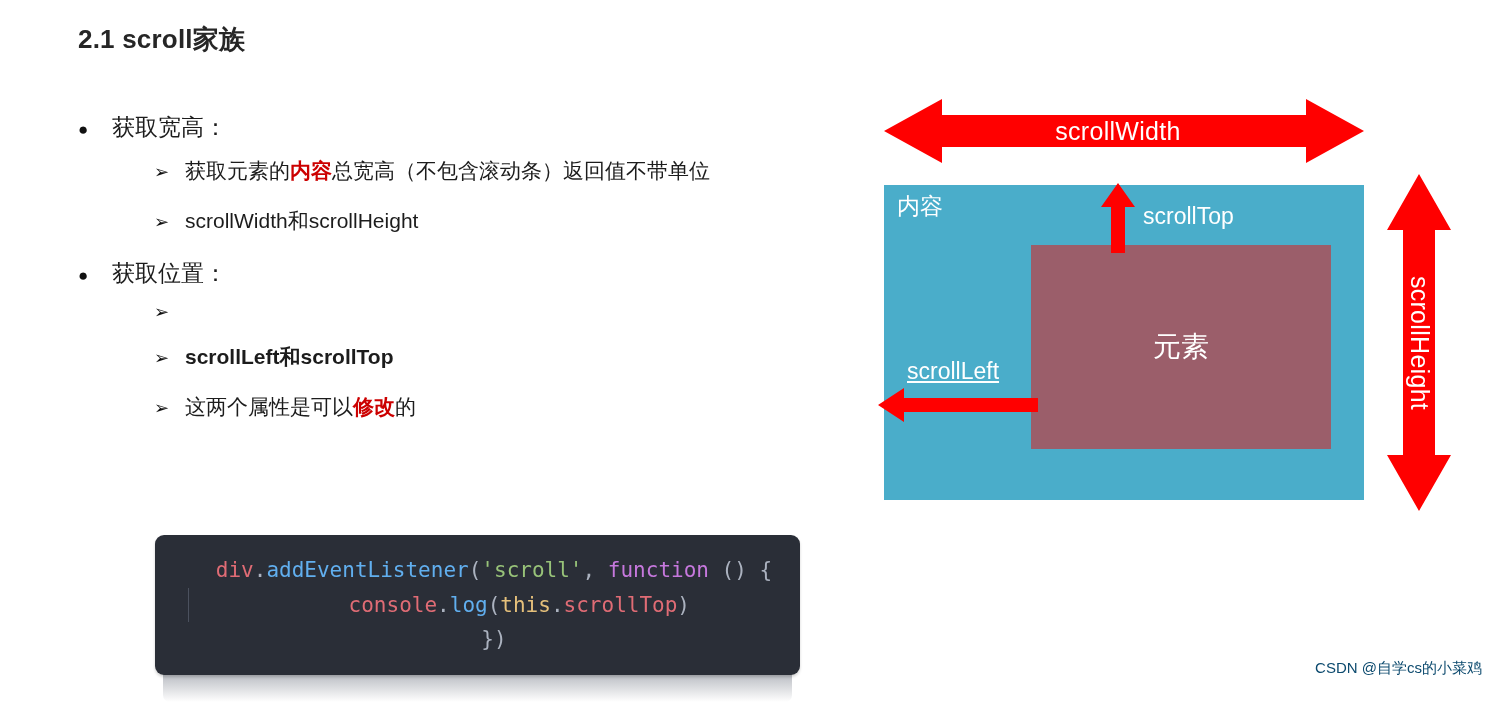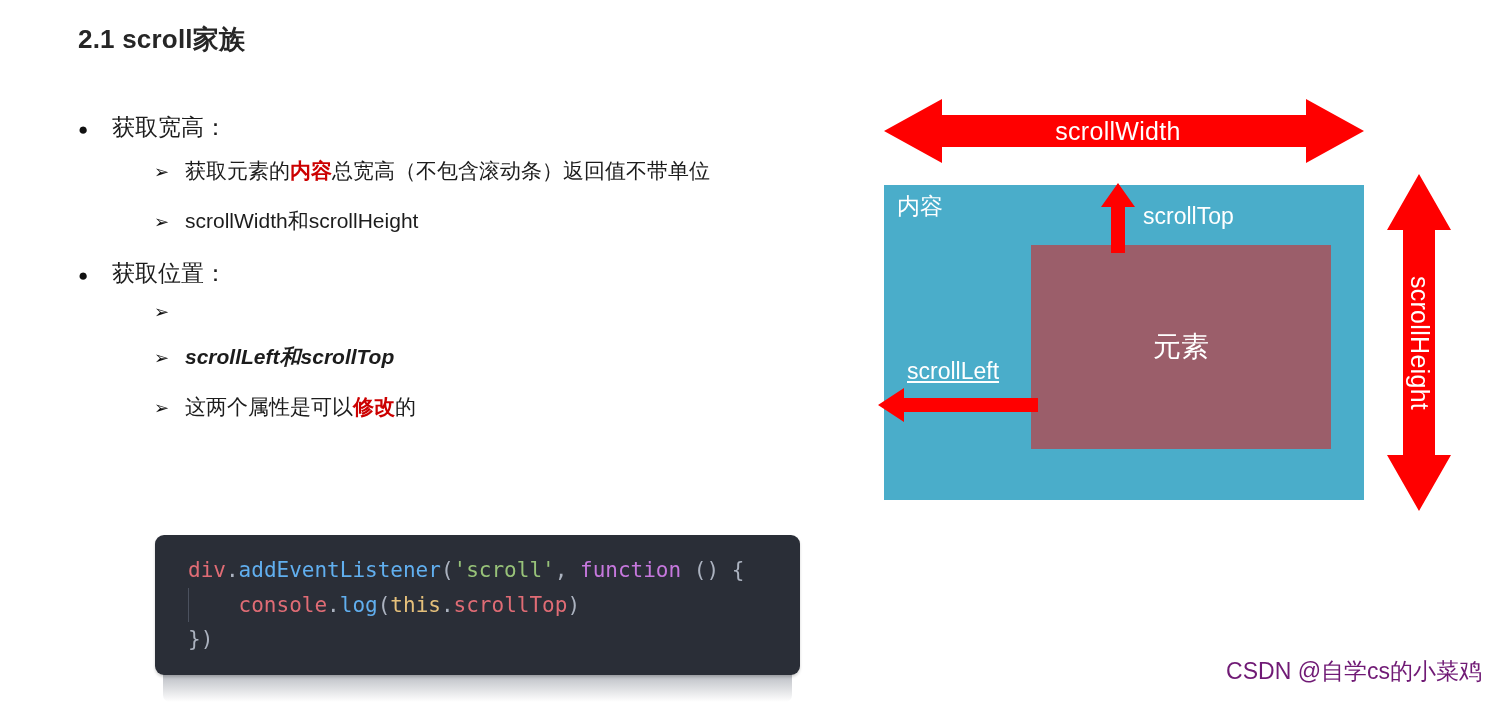--- a/index.html
+++ b/index.html
@@ -79,21 +79,21 @@
   }
   .bullet-l2 .marker {
     width: 31px;
     flex: 0 0 31px;
     font-size: 18px;
     line-height: 1;
     color: #111;
   }
   .bullet-l2 .txt { white-space: nowrap; }
 
-  .bullet-l2.strong .txt { font-weight: bold; font-style: italic; }
+  .bullet-l2.strong .txt { font-weight: bold; }
 
   .hl-red { color: #cc0000; font-weight: bold; }
 
   
   .code-wrap {
     position: absolute;
     left: 155px;
     top: 535px;
     width: 645px;
   }
@@ -105,20 +105,21 @@
     font-size: 21px;
     line-height: 1.65;
     position: relative;
     z-index: 2;
     box-shadow: 0 2px 3px rgba(0,0,0,0.18);
   }
   .code-line {
     padding-left: 33px;
     white-space: pre;
     position: relative;
+    text-align: center;
   }
   .code-line.indent { padding-left: 33px; }
   .indent-guide {
     position: absolute;
     left: 33px;
     top: 0;
     bottom: 0;
     width: 1px;
     background: #4b515e;
   }
@@ -259,23 +260,23 @@
     color: #ffffff;
     font-size: 23px;
     white-space: nowrap;
     text-decoration: underline;
   }
 
   
   .watermark {
     position: absolute;
     right: 14px;
-    bottom: 15px;
-    color: #701a75;
-    font-size: 23px;
+    bottom: 24px;
+    color: #0c4a6e;
+    font-size: 15px;
     white-space: nowrap;
   }
 </style>
 </head>
 <body>
 
 <div id="page">
 
   <div class="left-col">
 

